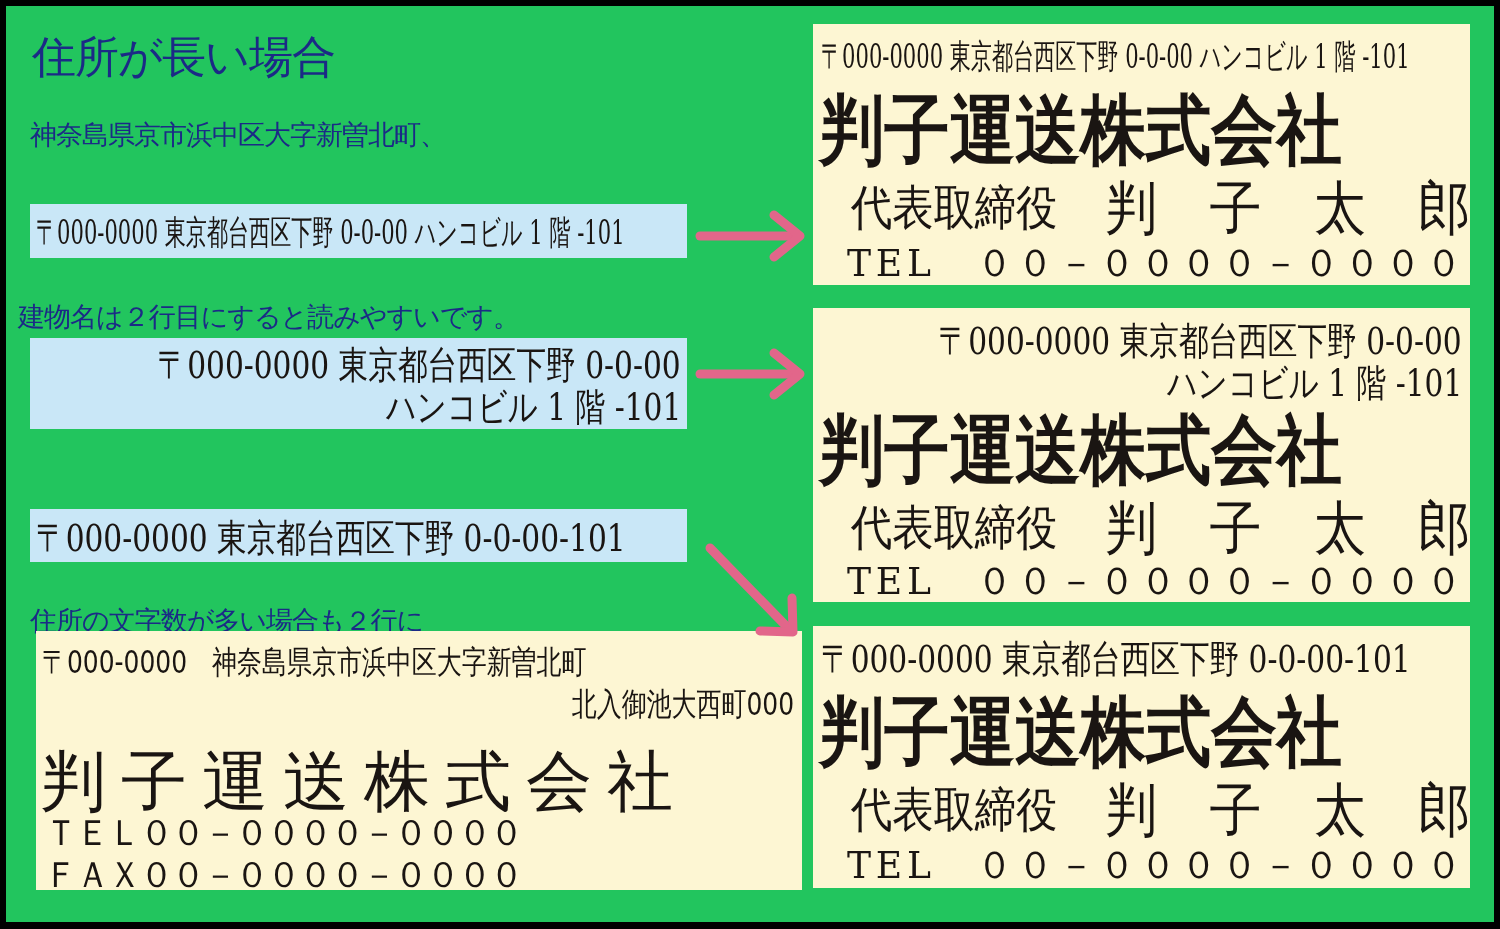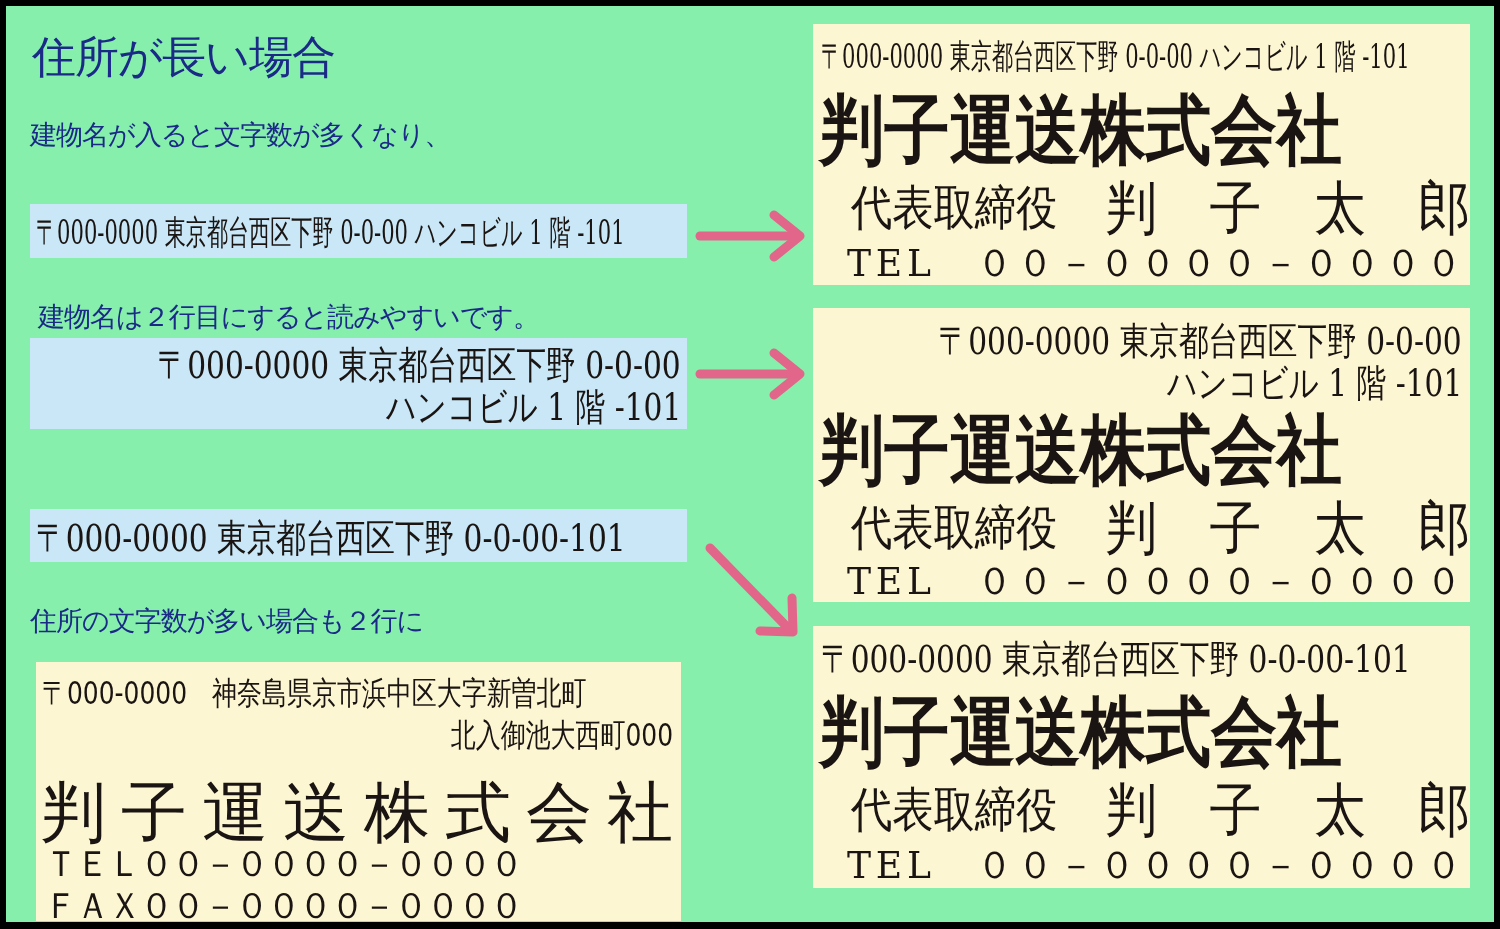--- a/index.html
+++ b/index.html
@@ -3,21 +3,21 @@
 <meta charset="utf-8">
 <style>
   html, body { margin: 0; padding: 0; }
   body {
     width: 1500px; height: 929px; position: relative; overflow: hidden;
     background: #000;
     font-family: "DejaVu Sans", "Liberation Sans", sans-serif;
   }
   .canvas {
     position: absolute; left: 6px; top: 6px; width: 1488px; height: 916px;
-    background: #86efac;
+    background: #22c55e;
   }
   .heading {
     position: absolute; color: #1b2a86; white-space: nowrap;
     font-family: "DejaVu Sans", sans-serif; letter-spacing: -1px;
   }
   .title { left: 26px; top: 22px; font-size: 44px; font-weight: normal; }
   .sub { font-size: 27px; line-height: 34px; }
   .box {
     position: absolute; box-sizing: border-box; color: #1a1512;
     font-family: "DejaVu Serif", "Liberation Serif", serif;
@@ -30,42 +30,42 @@
   .sans { font-family: "DejaVu Sans", sans-serif; }
 </style>
 </head>
 <body>
 
 <div class="canvas">
 
   <div class="heading title">住所が長い場合</div>
 
   <div class="heading sub" style="left:24px; top:112px;">
-    <div>建物名が入ると文字数が多くなり、</div>
+    <div>神奈島県京市浜中区大字新曽北町、</div>
   </div>
   <div class="box blue" style="left:24px; top:198px; width:657px; height:54px;">
     <div class="line" style="left:6px; top:6px; font-size:34px; transform: scaleX(0.62); transform-origin:left top;">〒000-0000 東京都台西区下野 0-0-00 ハンコビル 1 階 -101</div>
   </div>
 
-  <div class="heading sub" style="left:32px; top:294px;">
+  <div class="heading sub" style="left:12px; top:294px;">
     <div>建物名は２行目にすると読みやすいです。</div>
   </div>
   <div class="box blue" style="left:24px; top:332px; width:657px; height:91px;">
     <div class="line" style="right:6px; top:2px; font-size:38px; transform: scaleX(0.78); transform-origin:right top;">〒000-0000 東京都台西区下野 0-0-00</div>
     <div class="line" style="right:6px; top:44px; font-size:38px; transform: scaleX(0.78); transform-origin:right top;">ハンコビル 1 階 -101</div>
   </div>
 
   <div class="box blue" style="left:24px; top:503px; width:657px; height:53px;">
     <div class="line" style="left:6px; top:4px; font-size:38px; transform: scaleX(0.78); transform-origin:left top;">〒000-0000 東京都台西区下野 0-0-00-101</div>
   </div>
 
   <div class="heading sub" style="left:24px; top:598px;">
     <div>住所の文字数が多い場合も２行に</div>
   </div>
-  <div class="box cream sans" style="left:30px; top:656px; width:645px; height:259px; font-family:'DejaVu Sans', sans-serif;">
+  <div class="box cream sans" style="left:30px; top:625px; width:766px; height:259px; font-family:'DejaVu Sans', sans-serif;">
     <div class="line sans" style="left:6px; top:10px; font-size:32px; transform: scaleX(0.78); transform-origin:left top;">〒000-0000　神奈島県京市浜中区大字新曽北町</div>
     <div class="line sans" style="right:8px; top:52px; font-size:32px; transform: scaleX(0.78); transform-origin:right top;">北入御池大西町000</div>
     <div class="line sans" style="left:4px; top:106px; font-size:66px; letter-spacing:15px;">判子運送株式会社</div>
     <div class="line sans" style="left:8px; top:178px; font-size:36px; letter-spacing:-2.5px; transform: scaleX(0.95); transform-origin:left top; font-weight:300;">ＴＥＬ００－００００－００００</div>
     <div class="line sans" style="left:8px; top:220px; font-size:36px; letter-spacing:-2.5px; transform: scaleX(0.95); transform-origin:left top; font-weight:300;">ＦＡＸ００－００００－００００</div>
   </div>
 
   <svg class="arrow" style="left:684px; top:200px;" width="120" height="60">
     <line x1="10" y1="30" x2="108" y2="30" stroke="#e2668a" stroke-width="9" stroke-linecap="round"></line>
     <polyline points="84,9 110,30 84,51" fill="none" stroke="#e2668a" stroke-width="9" stroke-linecap="round" stroke-linejoin="round"></polyline>

